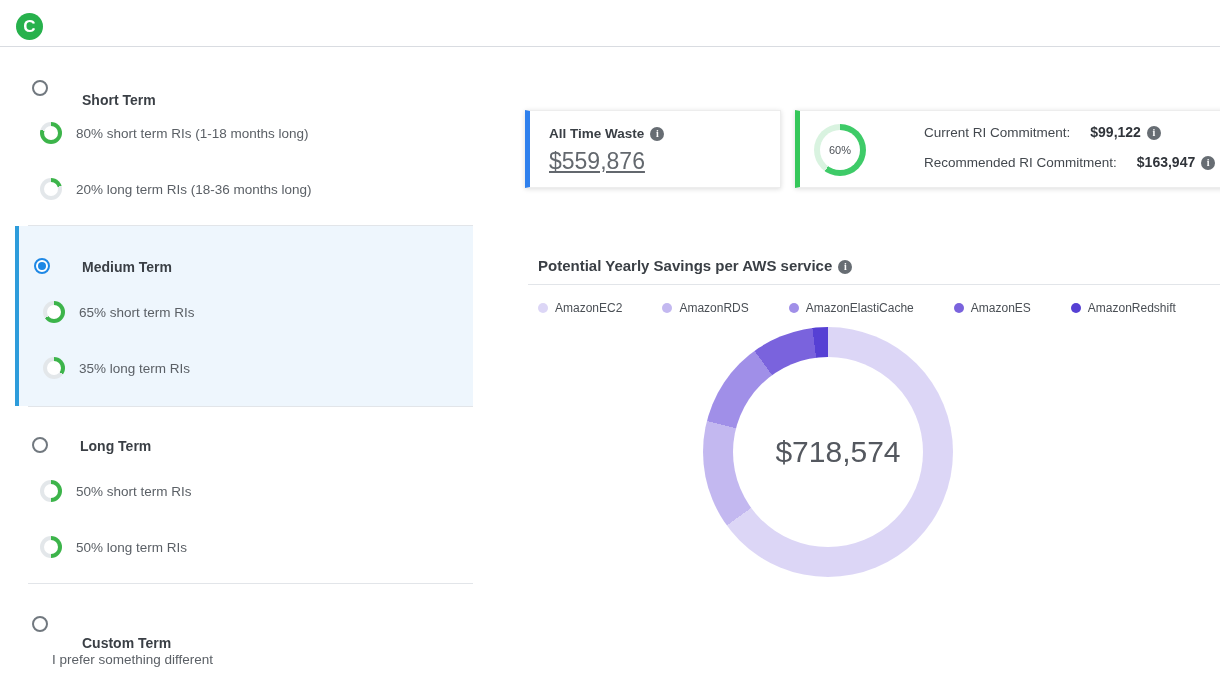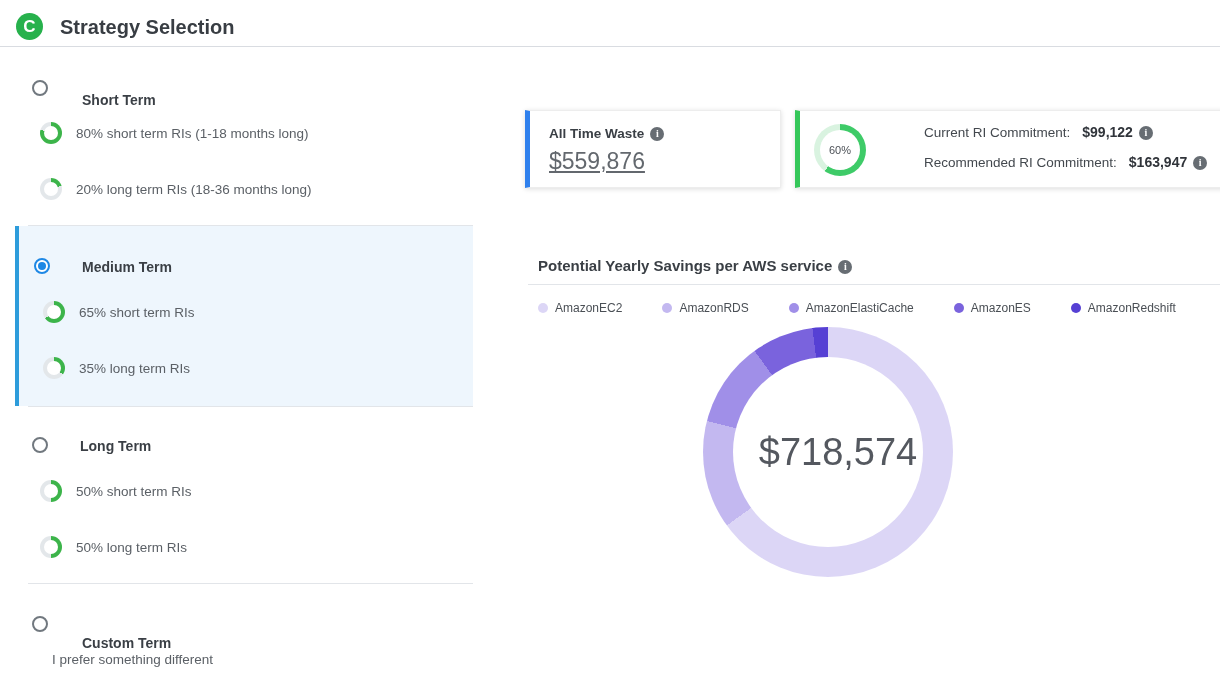--- a/index.html
+++ b/index.html
@@ -36,42 +36,41 @@
   .card-title{position:absolute;left:19px;top:15px;font-size:13.5px;font-weight:bold;color:#3a3f45;}
   .waste-value{position:absolute;left:19px;top:37px;font-size:23px;color:#63686e;text-decoration:underline;}
   .info{display:inline-block;width:14px;height:14px;border-radius:50%;background:#676d73;color:#fff;
         font-size:10px;font-weight:bold;text-align:center;line-height:14px;
         font-family:"Liberation Serif",serif;vertical-align:1px;margin-left:6px;cursor:pointer;}
   .gauge{position:absolute;left:14px;top:13px;width:52px;height:52px;border-radius:50%;
         display:flex;align-items:center;justify-content:center;}
   .gauge::before{content:"";position:absolute;inset:6px;background:#fff;border-radius:50%;}
   .gauge-text{position:relative;font-size:11px;color:#4c5157;}
   .cmt-line{position:absolute;left:124px;font-size:13.5px;color:#43484e;white-space:nowrap;}
-  .cmt-line .cmt-value{font-weight:bold;color:#30343a;font-size:14px;margin-left:12px;}
+  .cmt-line .cmt-value{font-weight:bold;color:#30343a;font-size:14px;margin-left:20px;}
 
   
   .savings-title{position:absolute;left:538px;top:257px;font-size:15px;font-weight:bold;color:#3a3f45;}
   .savings-rule{position:absolute;left:528px;top:284px;width:692px;height:1px;background:#e2e5e9;}
   .legend{position:absolute;left:538px;top:301px;display:flex;gap:40px;align-items:center;}
   .legend-item{display:flex;align-items:center;gap:7px;font-size:12px;color:#4a4f55;cursor:pointer;}
   .legend-dot{width:10px;height:10px;border-radius:50%;background:#ccc;}
   .donut{position:absolute;left:703px;top:327px;width:250px;height:250px;border-radius:50%;
         display:flex;align-items:center;justify-content:center;}
   .donut::before{content:"";position:absolute;inset:30px;background:#fff;border-radius:50%;}
-  .donut-value{position:relative;font-size:38px;color:#54585f;margin-left:20px;}
+  .donut-value{position:relative;font-size:30px;color:#54585f;margin-left:20px;}
 </style>
 </head>
 <body>
 
 <div class="app">
 
   <div class="logo">
     <span>C</span>
   </div>
-  <div class="page-title">Strategy Selection</div>
   <div class="header-rule"></div>
 
   <div class="radio" style="left:32px;top:80px;"></div>
   <div class="strategy-label" style="left:82px;top:92px;">Short Term</div>
   <div class="ring" style="left: 40px; top: 122px; background: conic-gradient(rgb(60, 180, 74) 80%, rgb(227, 231, 234) 0deg);"></div>
   <div class="option-label" style="left:76px;top:126px;">80% short term RIs (1-18 months long)</div>
   <div class="ring" style="left: 40px; top: 178px; background: conic-gradient(rgb(60, 180, 74) 20%, rgb(227, 231, 234) 0deg);"></div>
   <div class="option-label" style="left:76px;top:182px;">20% long term RIs (18-36 months long)</div>
   <div class="divider" style="top:225px;"></div>
 

